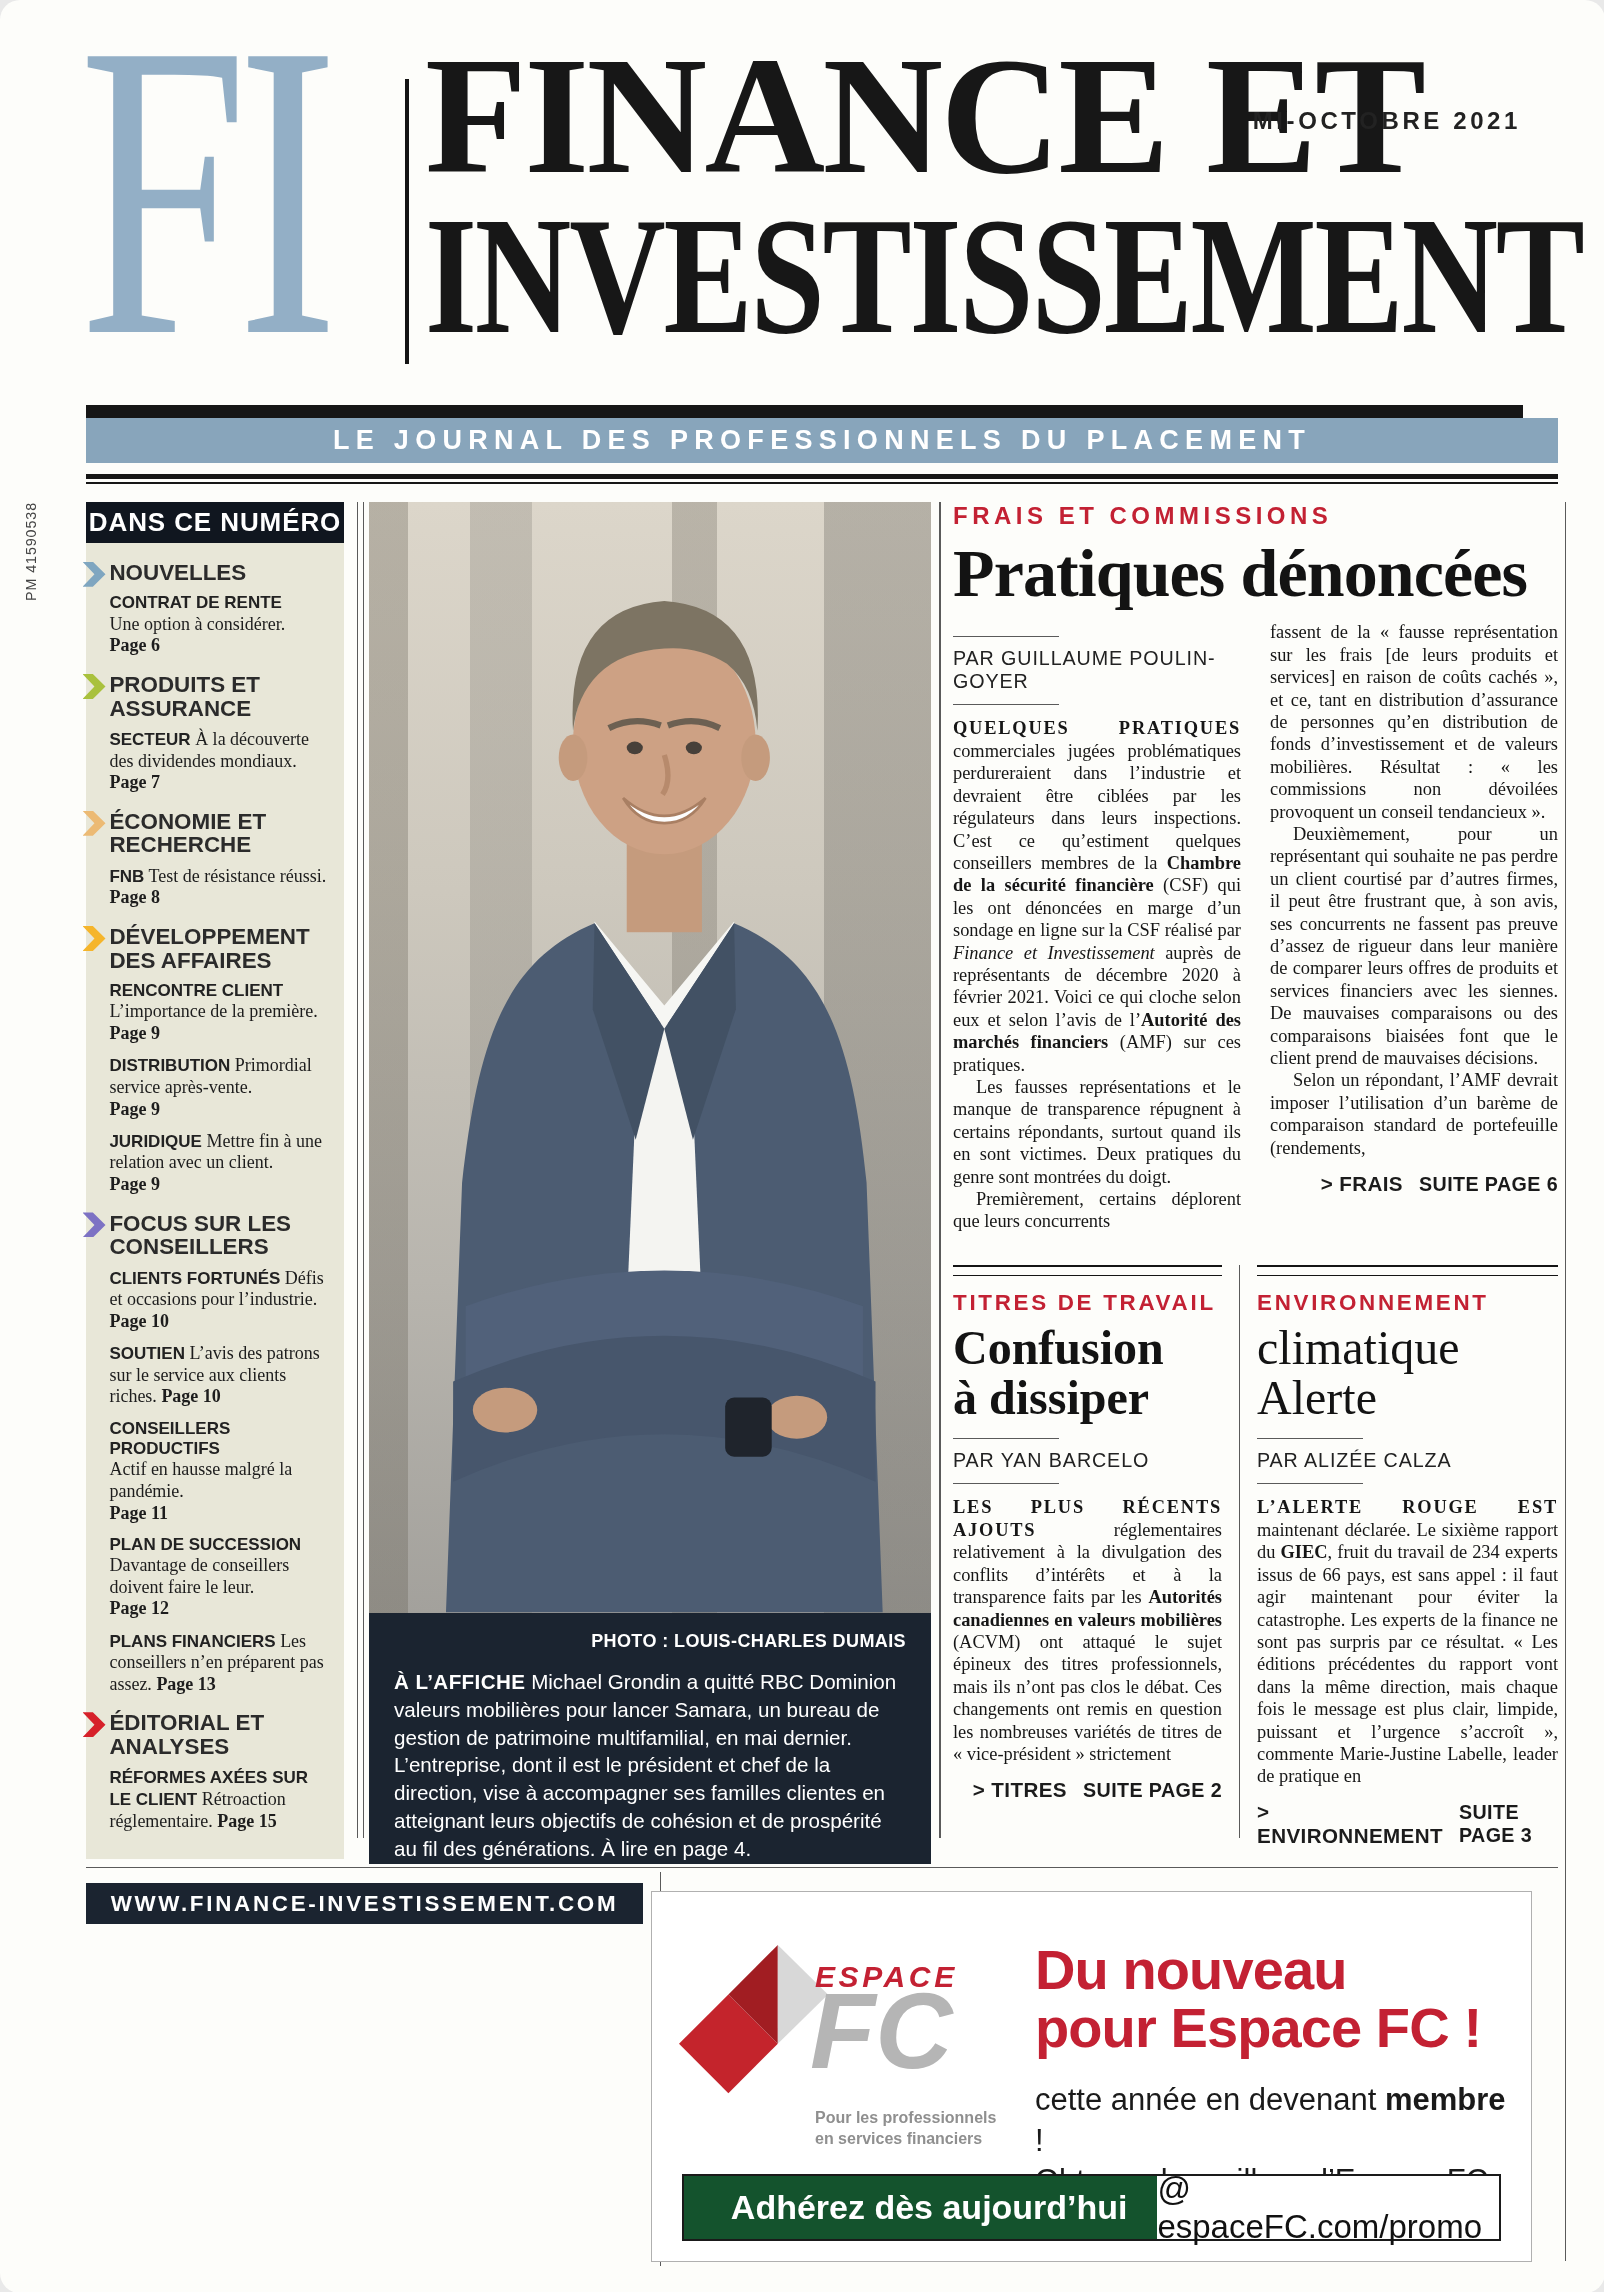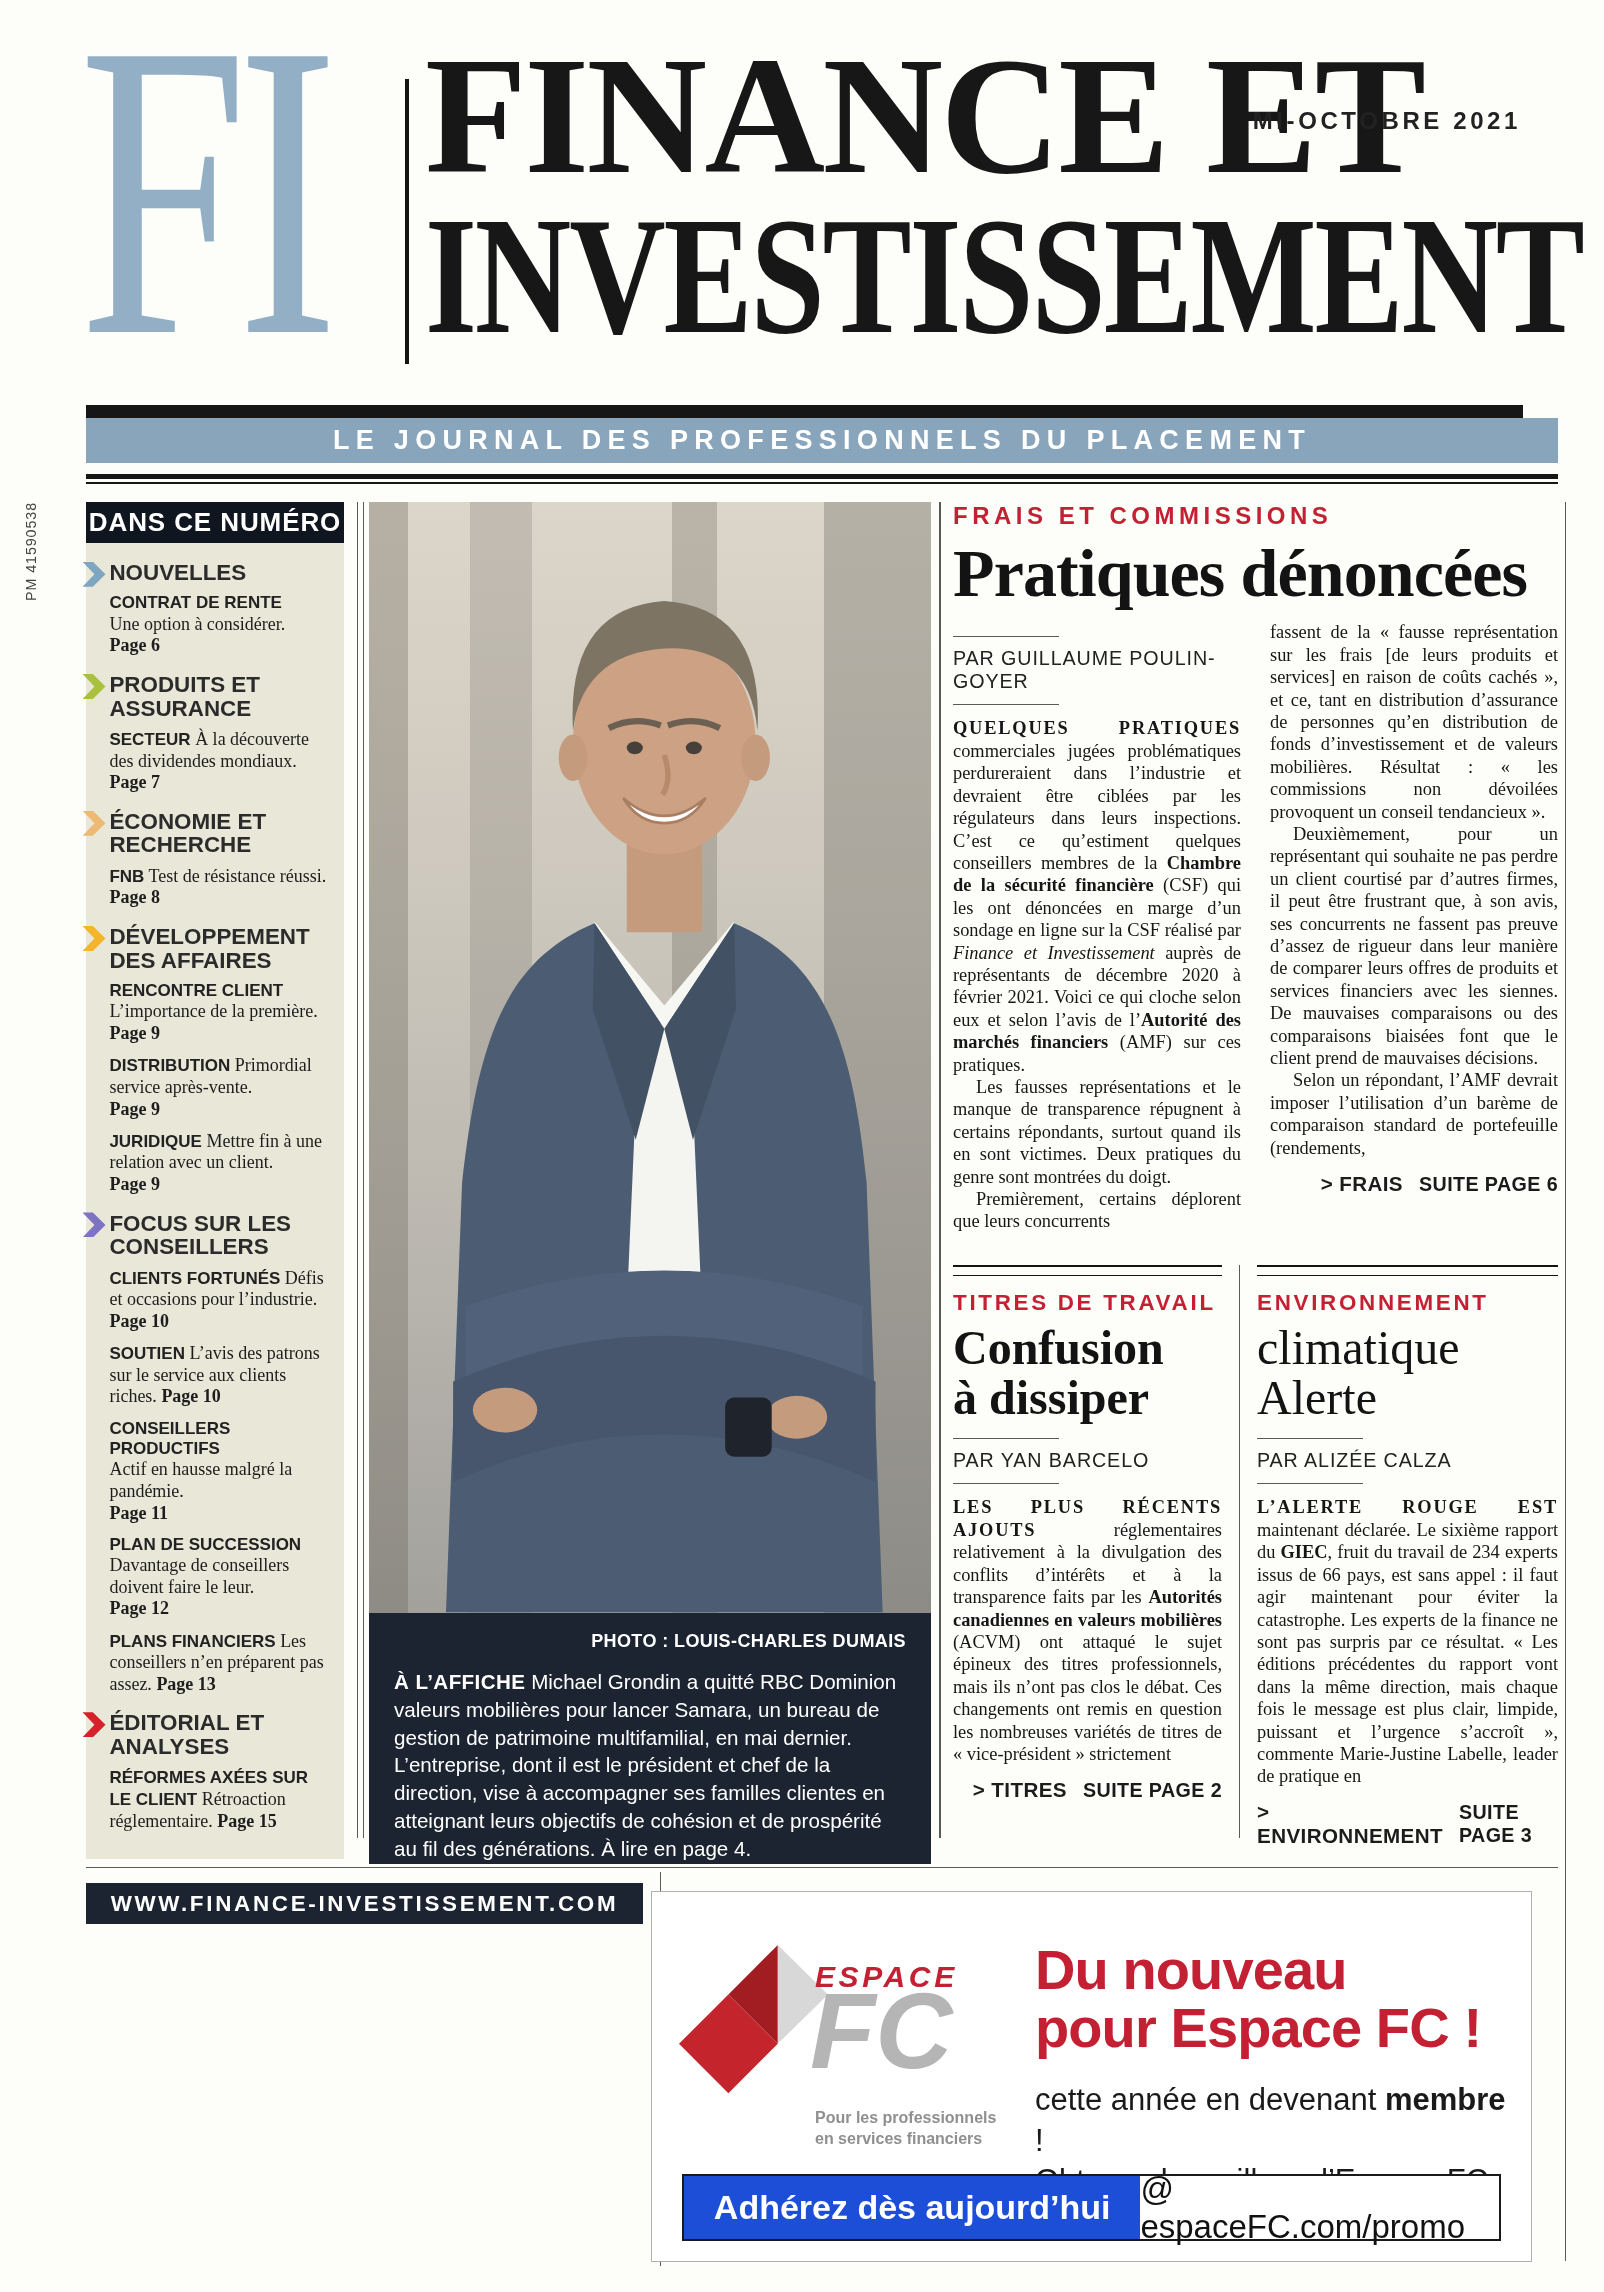--- a/index.html
+++ b/index.html
@@ -1,17 +1,17 @@
 <!DOCTYPE html>
 <html style="font-size:14.3px"><head>
 <meta charset="utf-8">
 <style>
   html,body{margin:0;padding:0;background:#e9e9e9;}
   .page{position:relative;width:1605px;height:2293px;background:#fdfdfa;overflow:hidden;
-        font-family:"Liberation Sans","DejaVu Sans",sans-serif;color:#1c1c1c;}
+        font-family:"Liberation Sans","DejaVu Sans",sans-serif;color:#1c1c1c;border-radius:20px;}
   .abs{position:absolute;}
 
   
   .fi-logo{left:79px;top:21.5px;font-family:"Liberation Serif","DejaVu Serif",serif;
            font-size:421px;line-height:0.80;font-weight:400;color:#93afc6;
            letter-spacing:-14.3px;transform:scaleX(0.72);transform-origin:left top;}
   .mast-sep{left:405px;top:79px;width:3.6px;height:285px;background:#141414;}
   .mast-title{left:425px;top:36px;font-family:"Liberation Serif","DejaVu Serif",serif;
               font-weight:bold;color:#171717;}
   .mast-title .l1{display:block;font-size:167px;line-height:0.96;letter-spacing:-2.7px;}
@@ -109,22 +109,22 @@
              font-size:30px;letter-spacing:3.6px;}
   .ad-fc{position:absolute;left:131px;top:56px;color:#b5b5b5;font-weight:bold;font-style:italic;
          font-size:107px;line-height:1;}
   .ad-tagline{position:absolute;left:136px;top:186px;color:#8f8f8f;font-weight:bold;font-size:16px;
               line-height:1.3;}
   .ad-right{position:absolute;left:383px;top:30px;width:484px;margin-top:19px;}
   .ad-headline{color:#c32133;font-weight:bold;font-size:56px;line-height:1.04;letter-spacing:-0.9px;}
   .ad-sub{margin-top:23px;font-size:31px;line-height:1.3;color:#1a1a1a;}
   .ad-cta-bar{position:absolute;left:30px;right:30px;bottom:19.7px;height:63px;border:2.7px solid #1a1a1a;
               display:flex;}
-  .ad-cta{flex:0 0 56%;background:#1d4ed8;color:#fff;font-weight:bold;font-size:34px;
-          display:flex;align-items:center;justify-content:center;cursor:pointer;}
+  .ad-cta{flex:0 0 56%;background:#14532d;color:#fff;font-weight:bold;font-size:34px;
+          display:flex;align-items:center;justify-content:center;cursor:pointer;padding-left:17px;}
   .ad-url{flex:1;background:#fff;color:#111;font-size:33px;display:flex;align-items:center;
           justify-content:center;}
 </style>
 </head>
 <body>
 
 <div class="page">
 
   <div class="abs fi-logo">FI</div>
   <div class="abs mast-sep"></div>

